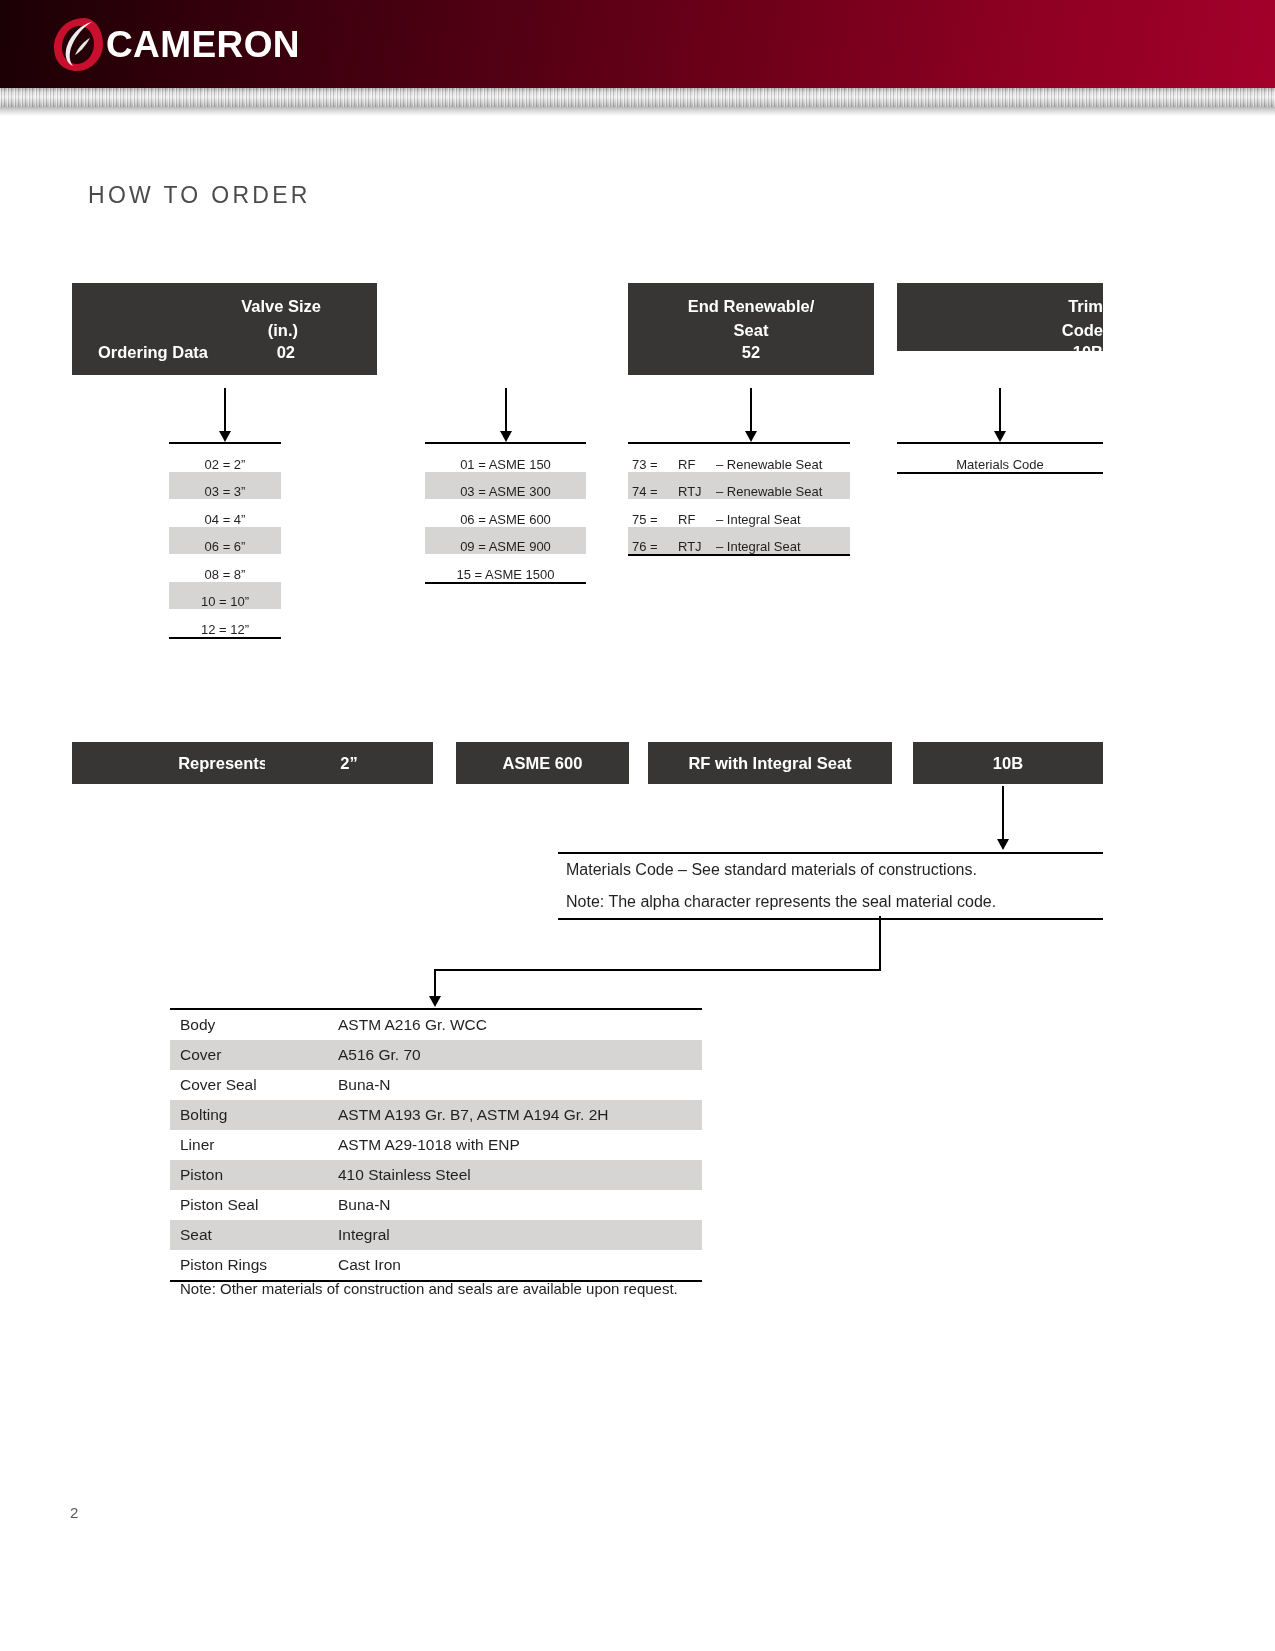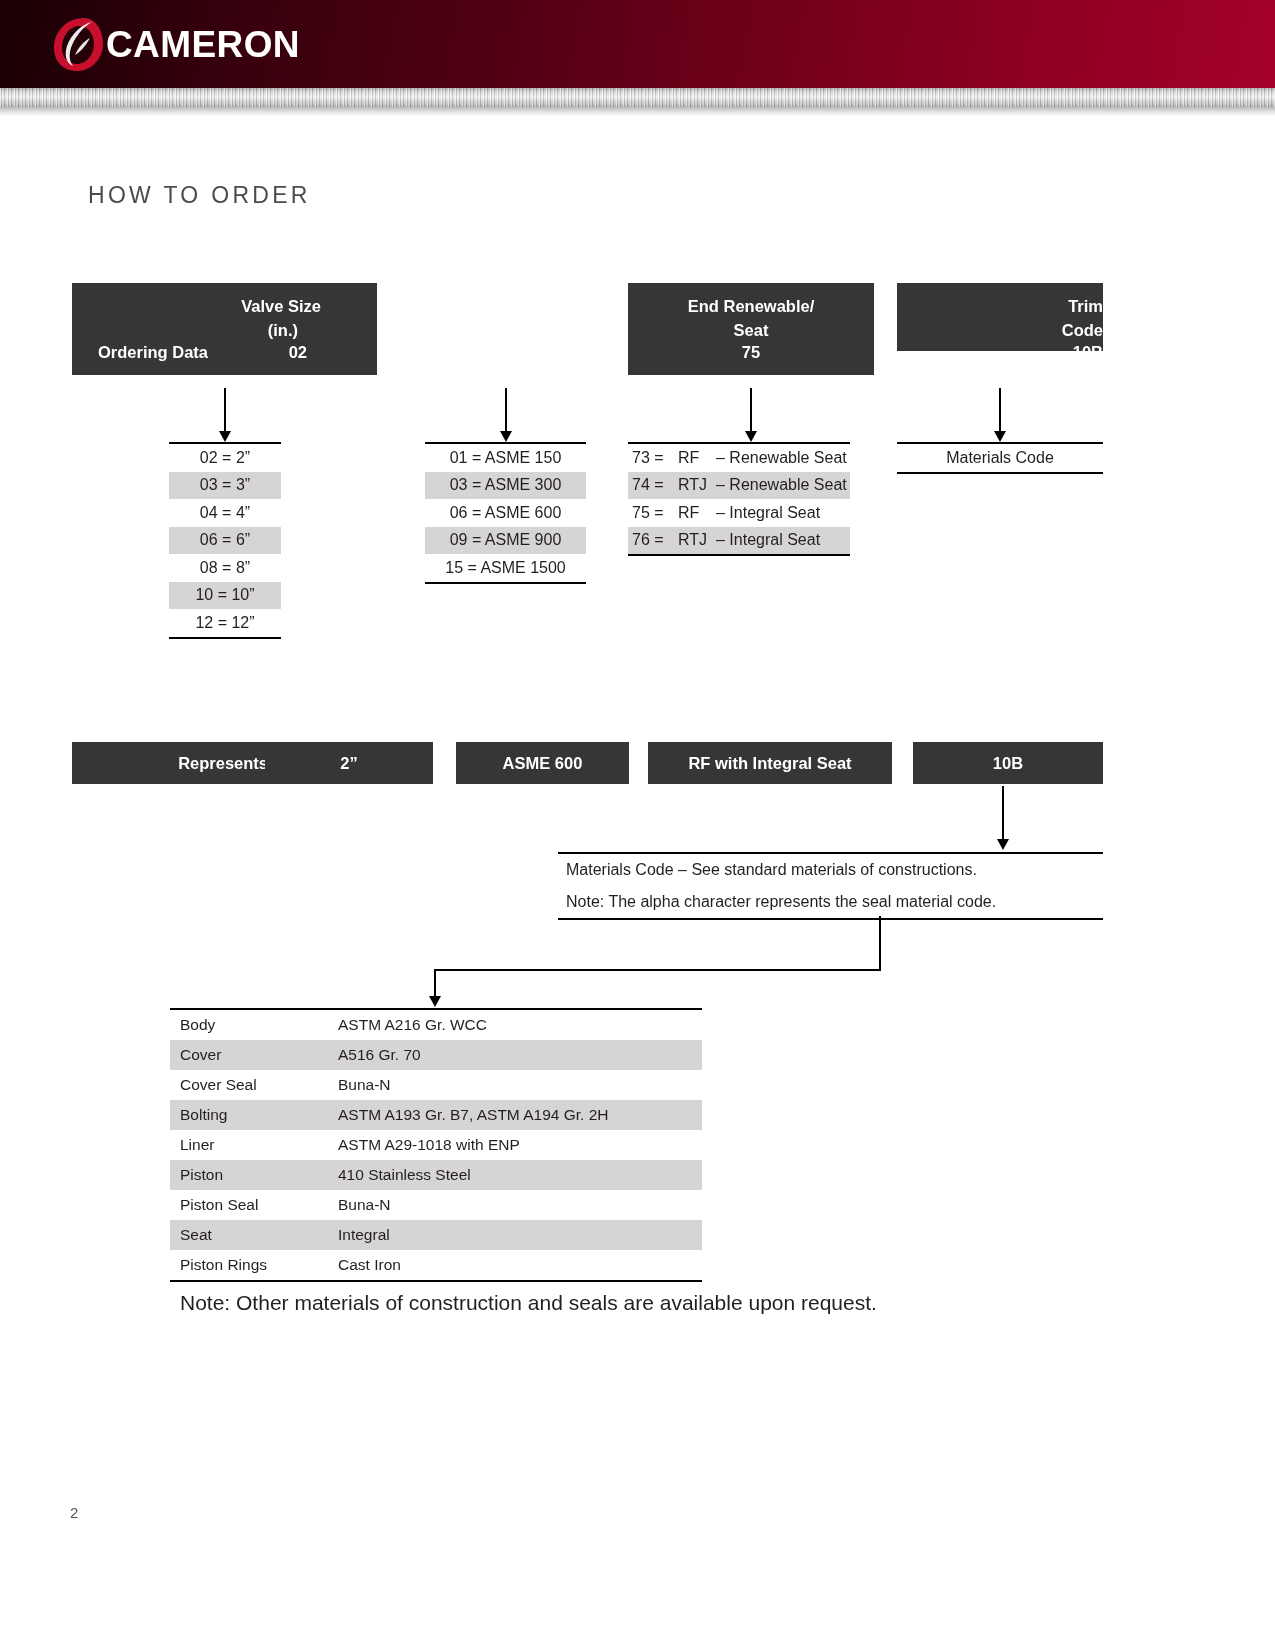--- a/index.html
+++ b/index.html
@@ -61,22 +61,22 @@
   .arrow-head {
     position: absolute; width: 0; height: 0;
     border-left: 6px solid transparent; border-right: 6px solid transparent;
     border-top: 11px solid #000;
   }
 
   
   .legend { position: absolute; }
   .legend .rule-top, .legend .rule-bot { height: 2px; background: #000; width: 100%; }
   .legend-row {
-    height: 27.5px; display: flex; align-items: center;
-    font-size: 16px; color: #231f20; font-weight: normal;
+    height: 27.5px; display: flex; align-items: flex-end;
+    font-size: 13px; color: #231f20; font-weight: normal;
   }
   .legend-row.alt { background: #d6d5d3; }
   .legend-row.center { justify-content: center; }
   .lg-code { display:inline-block; width: 46px; text-align: left; }
   .lg-type { display:inline-block; width: 38px; text-align: left; }
   .lg-desc { display:inline-block; }
 
   
   .note-block { position: absolute; }
   .note-block .rule { height: 2px; background:#000; width: 100%; }
@@ -84,21 +84,21 @@
     font-size: 16px; color: #231f20; padding: 7px 0 7px 8px; white-space: nowrap;
   }
 
   
   .mat-table { position: absolute; }
   .mat-table .rule-top, .mat-table .rule-bot { height: 2px; background:#000; width:100%; }
   .mat-row { height: 30px; display: flex; align-items: center; font-size: 15.5px; color:#231f20; }
   .mat-row.alt { background:#d6d5d3; }
   .mat-key { width: 168px; padding-left: 10px; }
   .mat-val { padding-left: 0; }
-  .mat-note { position: absolute; font-size: 21px; color:#231f20; padding-left: 10px; white-space: nowrap; margin-top: 11px; }
+  .mat-note { position: absolute; font-size: 15px; color:#231f20; padding-left: 10px; white-space: nowrap; }
 
   
   .page-num { position: absolute; left: 70px; top: 1504px; font-size: 15px; color: #58585a; }
 </style>
 </head>
 <body>
 
 <div class="page">
 
   <div class="banner">
@@ -116,28 +116,28 @@
   </div>
   <div class="metal"></div>
   <div class="metal-shadow"></div>
 
   <div class="page-title">HOW TO ORDER</div>
 
   <div class="dark-box" style="left:72px; top:283px; width:305px; height:92px;">
     <div class="box-line" style="left:26px; top:60px;">Ordering Data</div>
     <div class="box-line" style="right:56px; top:14px;">Valve Size</div>
     <div class="box-line" style="right:79px; top:38px;">(in.)</div>
-    <div class="box-line" style="right:70px; top:60px;">02</div>
+    <div class="box-line" style="right:82px; top:60px;">02</div>
   </div>
 
 
   <div class="dark-box" style="left:628px; top:283px; width:246px; height:92px; text-align:center;">
     <div class="box-line" style="left:0; right:0; top:14px;">End Renewable/</div>
     <div class="box-line" style="left:0; right:0; top:38px;">Seat</div>
-    <div class="box-line" style="left:0; right:0; top:60px;">75</div>
+    <div class="box-line" style="left:0; right:0; top:60px;">52</div>
   </div>
 
   <div class="dark-box" style="left:897px; top:283px; width:206px; height:68px; text-align:right;">
     <div class="box-line" style="left:0; right:0; top:14px;">Trim</div>
     <div class="box-line" style="left:0; right:0; top:38px;">Code</div>
     <div class="box-line" style="left:0; right:0; top:60px;">10B</div>
   </div>
 
   <div class="v-line" style="left:224px; top:388px; height:46px;"></div>
   <div class="arrow-head" style="left:219px; top:431px;"></div>

